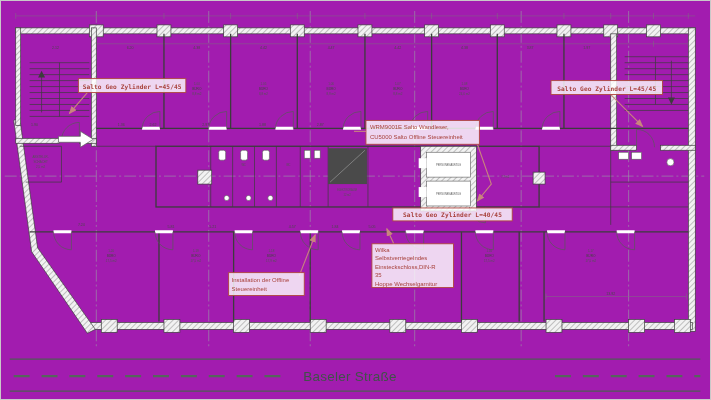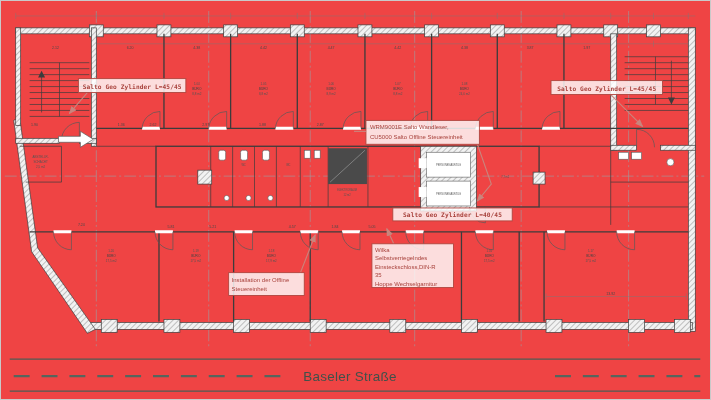--- a/index.html
+++ b/index.html
@@ -1,16 +1,16 @@
 <!DOCTYPE html>
 <html><head>
 <meta charset="utf-8">
 <style>
   html,body{margin:0;padding:0;background:#fff;}
-  .frame{position:relative;width:709px;height:398px;border:1px solid #c9c9c9;background:#ef4444;overflow:hidden;font-family:"Liberation Sans",sans-serif;}
+  .frame{position:relative;width:709px;height:398px;border:1px solid #c9c9c9;background:#a21caf;overflow:hidden;font-family:"Liberation Sans",sans-serif;}
   svg{position:absolute;left:0;top:0;}
   
   .w{stroke:#3c3c3c;fill:none;stroke-width:1.3;}
   .w2{stroke:#3c3c3c;fill:none;stroke-width:.7;}
   .thin{stroke:#7a7a7a;fill:none;stroke-width:.45;}
   .grid{stroke:#9aa0a6;fill:none;stroke-width:.6;stroke-dasharray:12 3 2 3;}
   .hatchr{fill:url(#h);stroke:#3c3c3c;stroke-width:.7;}
   .gapw{stroke:#ffffff;stroke-width:3;fill:none;}
   .door{stroke:#5a5a5a;fill:none;stroke-width:.7;}
   .fixt{stroke:#5a5a5a;fill:#ffffff;stroke-width:.6;}

